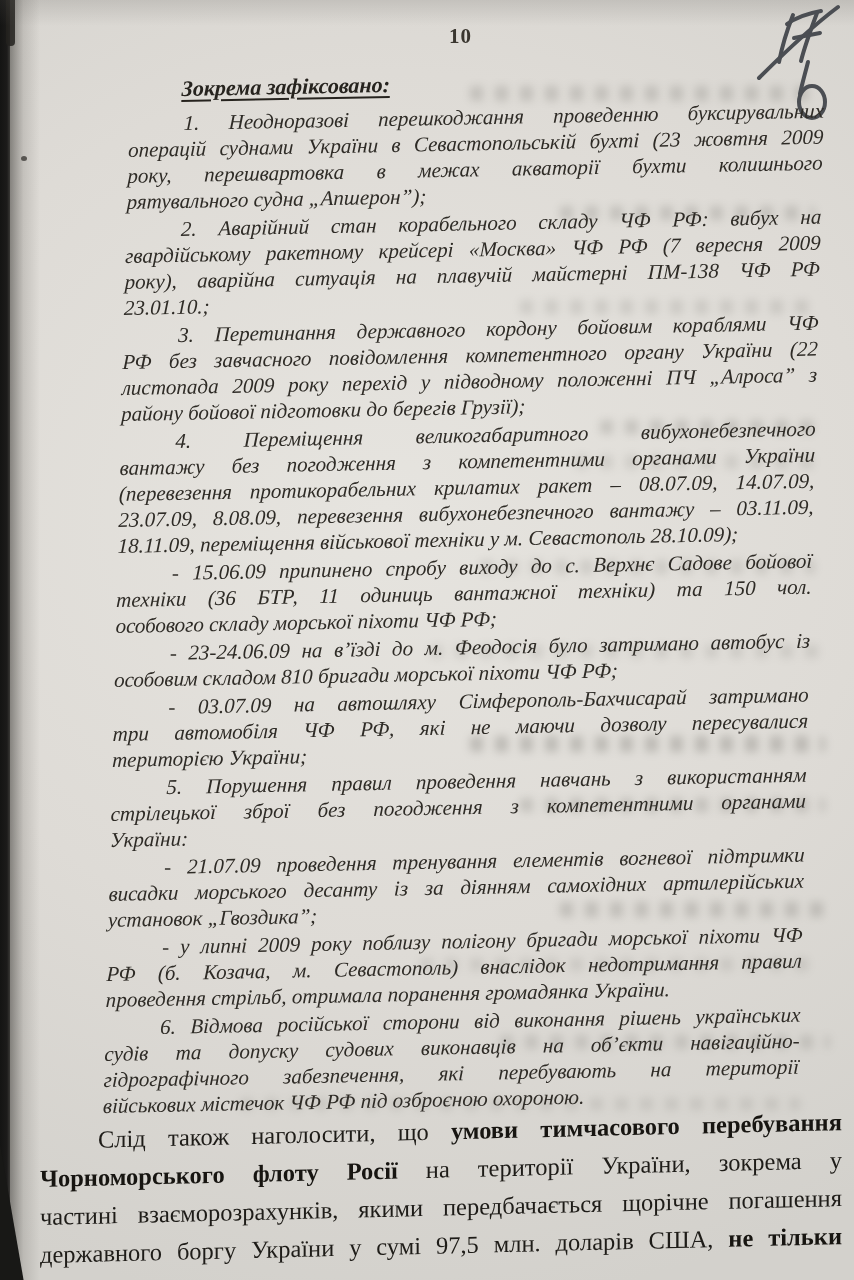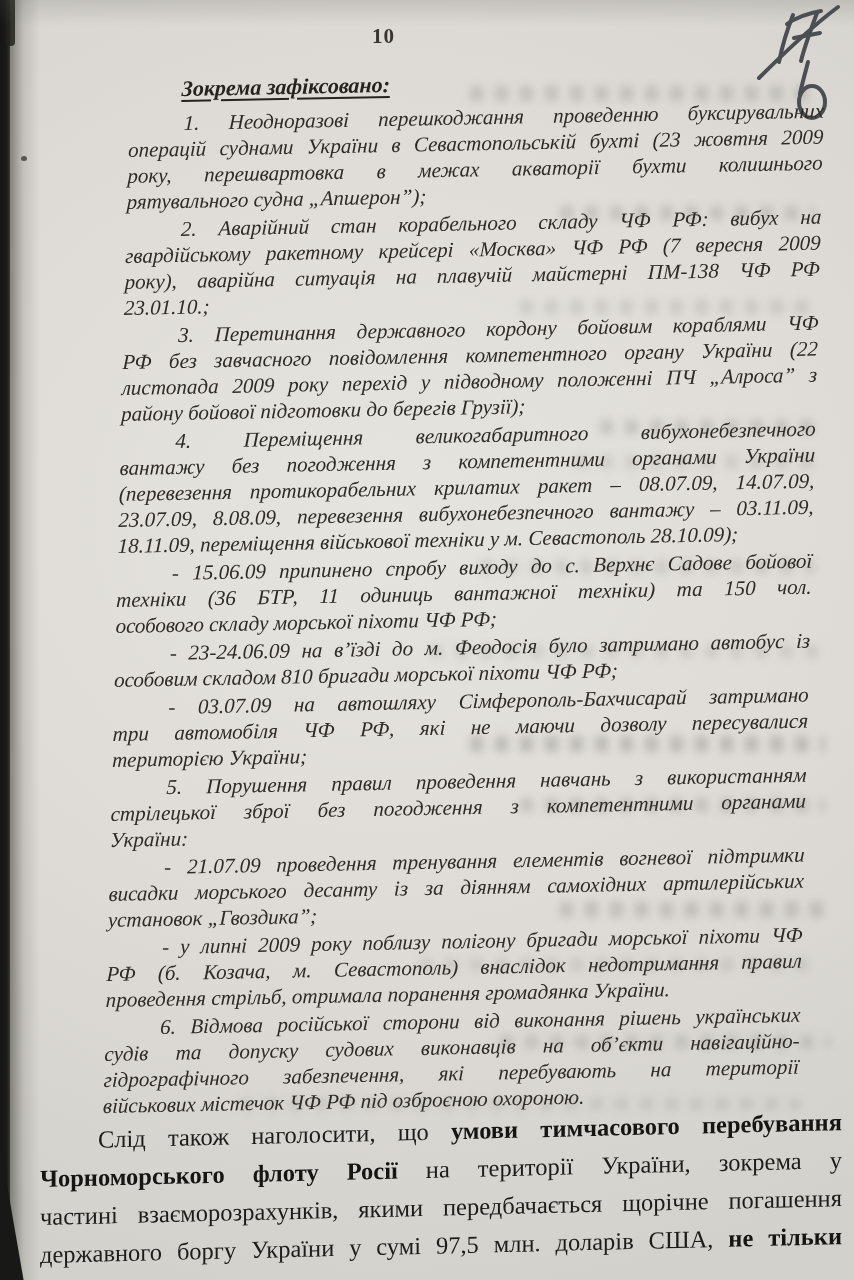--- a/index.html
+++ b/index.html
@@ -33,21 +33,21 @@
     position:absolute;left:21px;top:156px;width:6px;height:5px;
     background:#3c3a36;border-radius:50%;opacity:.8;
   }
   .top-shade{
     position:absolute;left:0;top:0;width:854px;height:26px;
     background:linear-gradient(180deg,rgba(90,88,84,.18),rgba(90,88,84,0));
   }
   
   .pageno{
     position:absolute;left:372px;top:24px;width:100px;
-    text-align:left;font-weight:bold;font-size:21px;
+    text-align:right;font-weight:bold;font-size:21px;
     color:#3a362f;letter-spacing:1px;
   }
   
   .handwriting{position:absolute;left:752px;top:2px;width:100px;height:124px;}
   .handwriting path,.handwriting ellipse{
     fill:none;stroke:#4b4e53;stroke-width:4;stroke-linecap:round;stroke-linejoin:round;
   }
   
   .body{
     position:absolute;left:130px;top:76px;width:695px;

